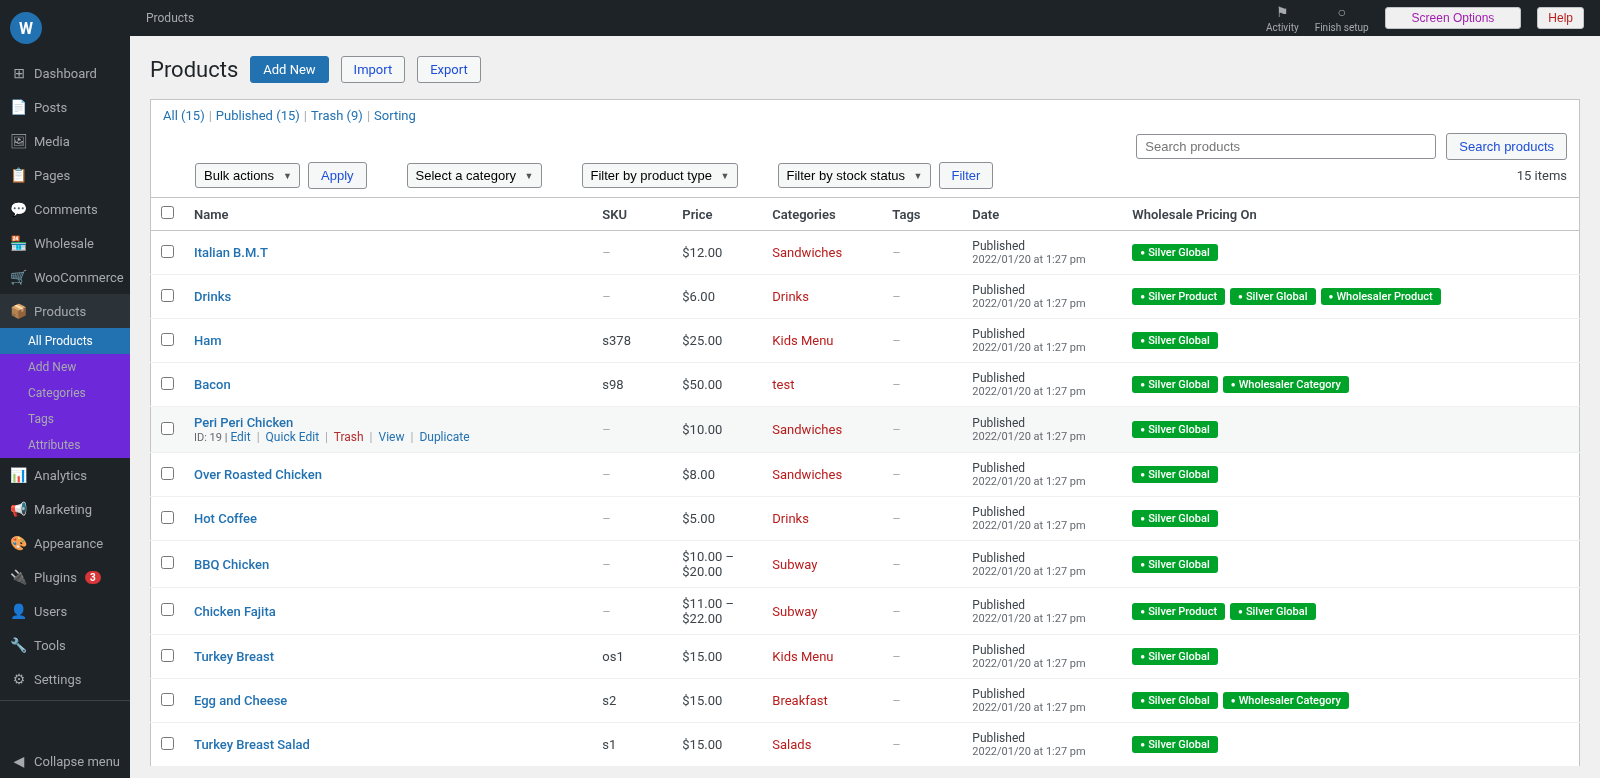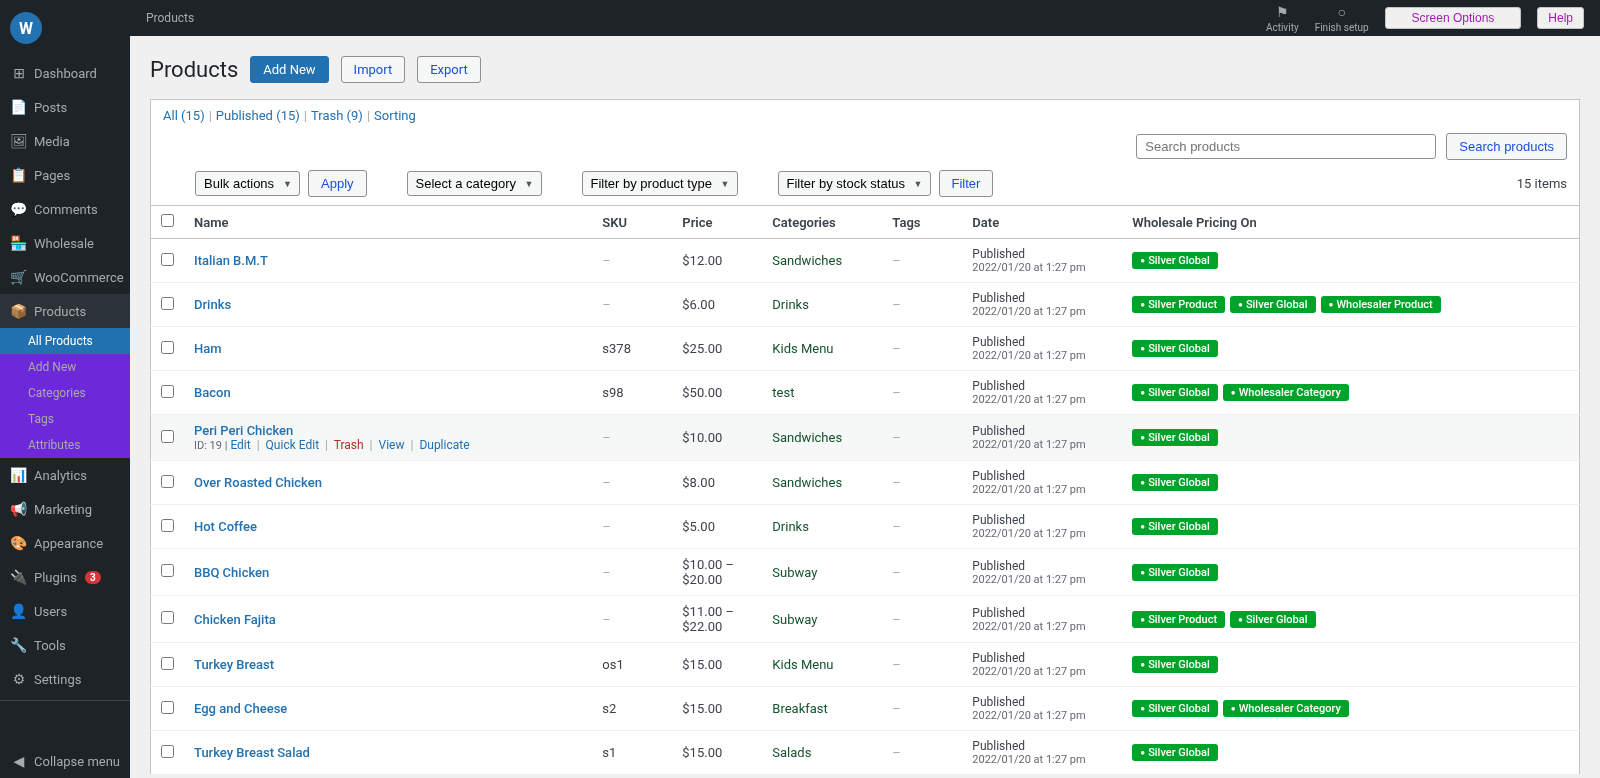--- a/index.html
+++ b/index.html
@@ -83,21 +83,21 @@
     }
     .page-title { font-size: 22px; font-weight: 400; color: #1d2327; }
     .btn { display: inline-flex; align-items: center; padding: 5px 12px; border: 1px solid #8c8f94; border-radius: 3px; background: #f6f7f7; color: #1d4ed8; cursor: pointer; font-size: 13px; text-decoration: none; }
     .btn-primary { background: #2271b1; border-color: #2271b1; color: #fff; }
 
     
     .filter-bar { background: #fff; padding: 8px 12px; border: 1px solid #c3c4c7; margin-bottom: 0; }
     .sub-nav { display: flex; align-items: center; gap: 4px; margin-bottom: 10px; font-size: 13px; }
     .sub-nav a { color: #2271b1; text-decoration: none; }
     .sub-nav .sep { color: #a7aaad; }
-    .search-row { display: flex; align-items: center; justify-content: space-between; margin-bottom: 10px; }
+    .search-row { display: flex; align-items: center; justify-content: space-between; margin-bottom: 2px; }
     .search-input { border: 1px solid #8c8f94; border-radius: 3px; padding: 4px 8px; font-size: 13px; width: 300px; }
     .search-btn { margin-left: 4px; }
     .filters-row { display: flex; align-items: center; gap: 8px; }
     .select-dropdown { border: 1px solid #8c8f94; border-radius: 3px; padding: 4px 24px 4px 8px; font-size: 13px; background: #f6f7f7; appearance: none; cursor: pointer; position: relative; }
     .select-wrap { position: relative; display: inline-block; padding-left: 32px; }
     .select-wrap::after { content: "▼"; font-size: 9px; position: absolute; right: 8px; top: 50%; transform: translateY(-50%); pointer-events: none; color: #555; }
     .item-count { margin-left: auto; color: #3c434a; font-size: 13px; white-space: nowrap; }
 
     
     .products-table { width: 100%; border-collapse: collapse; background: #fff; border: 1px solid #c3c4c7; border-top: none; }
@@ -111,30 +111,30 @@
     .col-cat { width: 120px; }
     .col-tags { width: 80px; }
     .col-date { width: 160px; }
     .col-wp { min-width: 240px; }
     .product-link { color: #2271b1; text-decoration: none; font-weight: 500; }
     .row-actions { font-size: 12px; color: #3c434a; display: none; }
     .row-actions a { color: #2271b1; text-decoration: none; }
     .row-actions .sep { color: #a7aaad; margin: 0 3px; }
     .row-actions .trash-link { color: #b32d2e; }
     .dash { color: #a7aaad; }
-    .cat-link { color: #14532d; text-decoration: none; }
+    .cat-link { color: #b91c1c; text-decoration: none; }
     .date-cell { font-size: 12px; color: #3c434a; }
     .date-cell .status { display: block; }
     .date-cell .datetime { display: block; color: #646970; font-size: 11px; }
     .wp-badge { display: inline-flex; align-items: center; gap: 3px; background: #00a32a; color: white; border-radius: 3px; padding: 2px 8px; font-size: 11px; font-weight: 500; margin: 1px 2px 1px 0; white-space: nowrap; }
     .wp-badge::before { content: "●"; font-size: 8px; }
     .wp-badges-cell { display: flex; flex-wrap: wrap; gap: 3px; align-items: center; }
     input[type="checkbox"] { cursor: pointer; }
     .screen-options-btn { background: #f0f0f1; border: 1px solid #c3c4c7; border-radius: 3px; padding: 3px 26px; font-size: 12px; cursor: pointer; color: #a21caf; }
-    .help-btn { background: #f0f0f1; border: 1px solid #c3c4c7; border-radius: 3px; padding: 3px 10px; font-size: 12px; cursor: pointer; color: #a21caf; }
+    .help-btn { background: #f0f0f1; border: 1px solid #c3c4c7; border-radius: 3px; padding: 3px 10px; font-size: 12px; cursor: pointer; color: #b91c1c; }
   </style>
 </head>
 <body>
 
 <div id="sidebar">
   <div class="sidebar-logo">
     <div class="sidebar-logo-icon">W</div>
   </div>
 
   <div class="sidebar-item">

